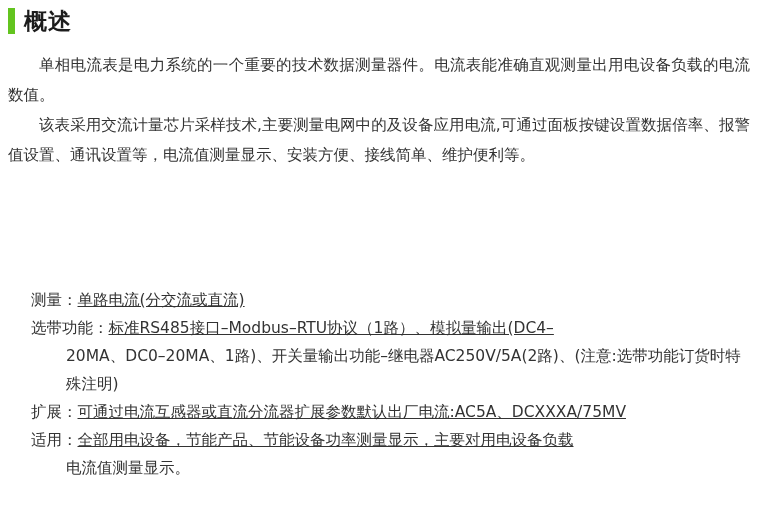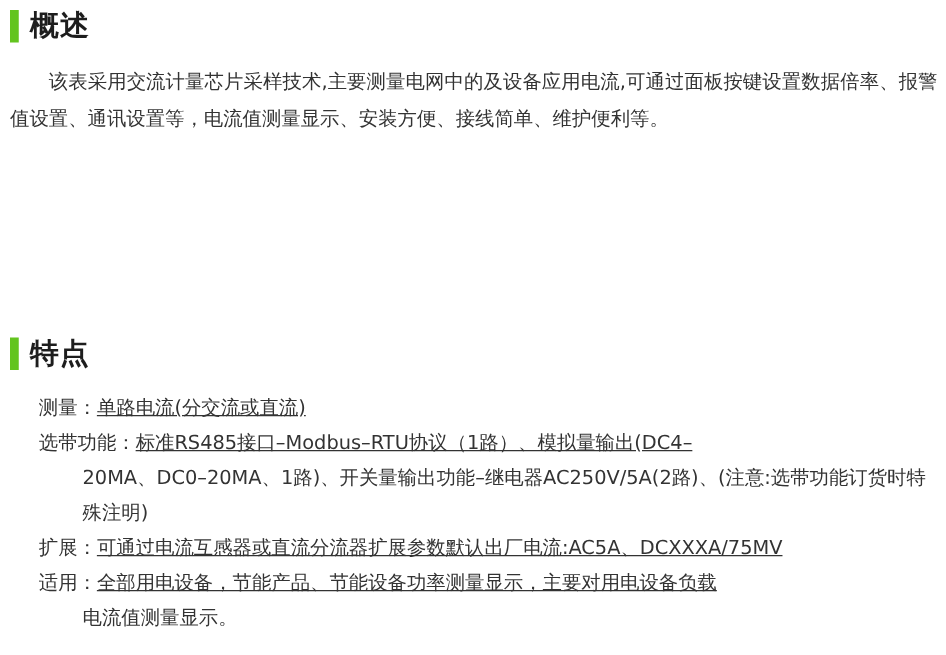--- a/index.html
+++ b/index.html
@@ -98,31 +98,28 @@
 <div class="page">
 
   <div id="overview-section">
 
     <div class="section-head">
       <span class="bar"></span>
       <span class="title">概述</span>
     </div>
 
     <div class="body-text">
+      <p>单相电流表是电力系统的一个重要的技术数据测量器件。电流表能准确直观测量出用电设备负载的电流数值。</p>
       <p>该表采用交流计量芯片采样技术,主要测量电网中的及设备应用电流,可通过面板按键设置数据倍率、报警值设置、通讯设置等，电流值测量显示、安装方便、接线简单、维护便利等。</p>
     </div>
 
   </div>
 
   <div id="features-section">
 
-    <div class="section-head">
-      <span class="bar"></span>
-      <span class="title">特点</span>
-    </div>
 
     <div class="spec-list">
 
       <div class="spec-row">
         <span class="spec-label">测量：</span>
         <span class="spec-value">单路电流(分交流或直流)</span>
       </div>
 
 
       <div class="spec-row">

